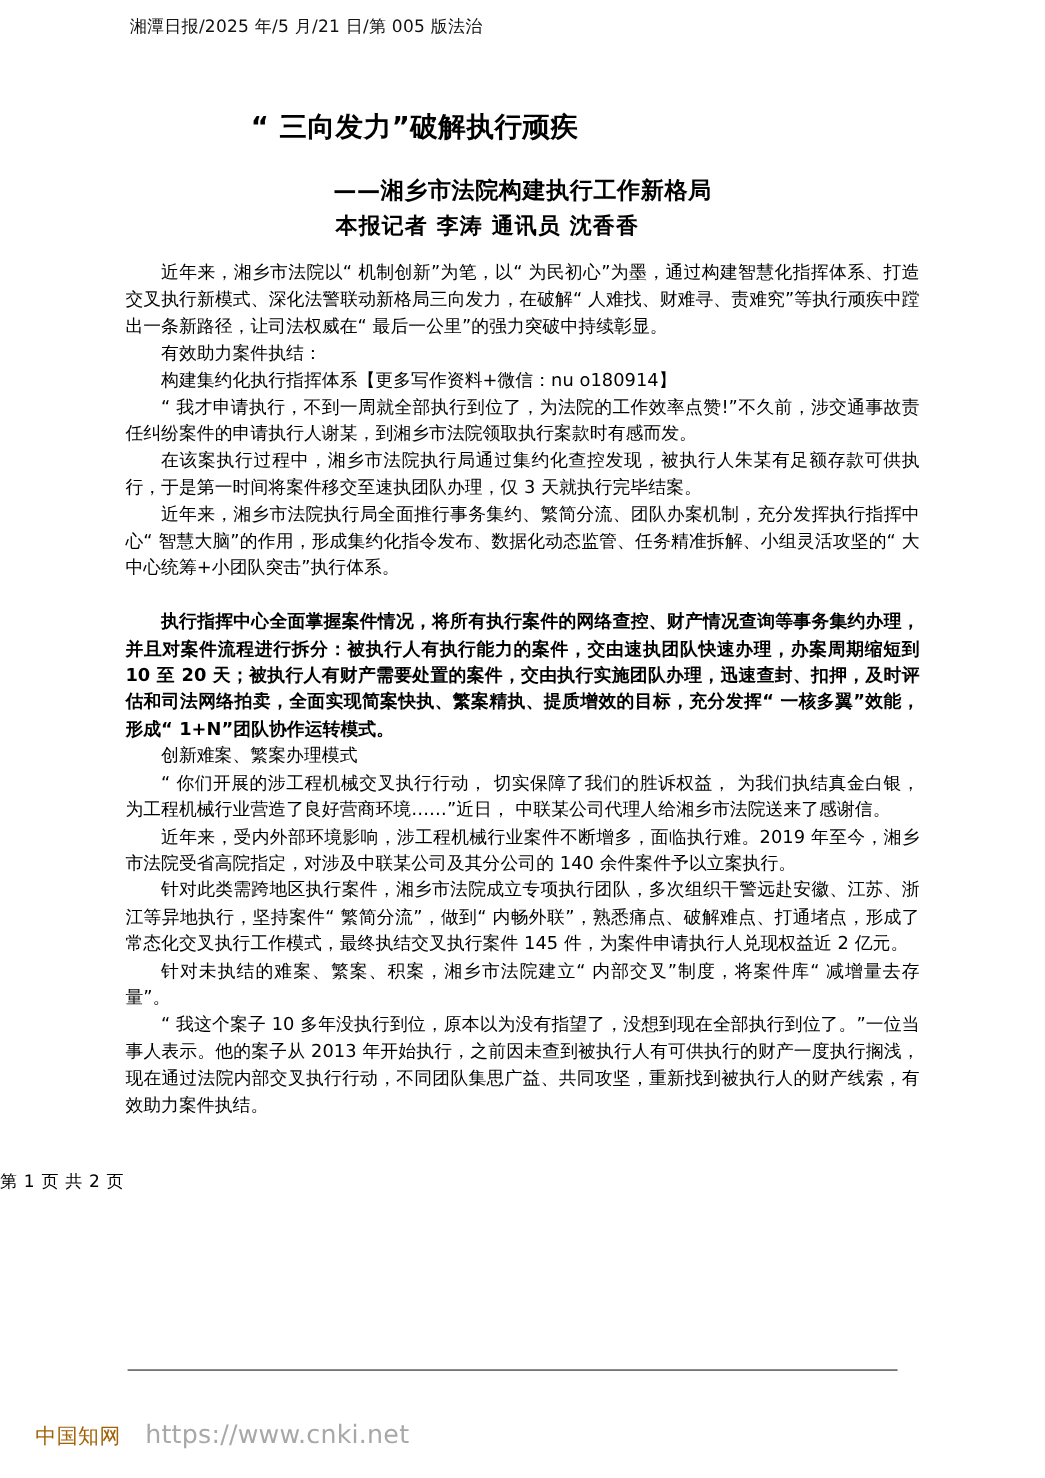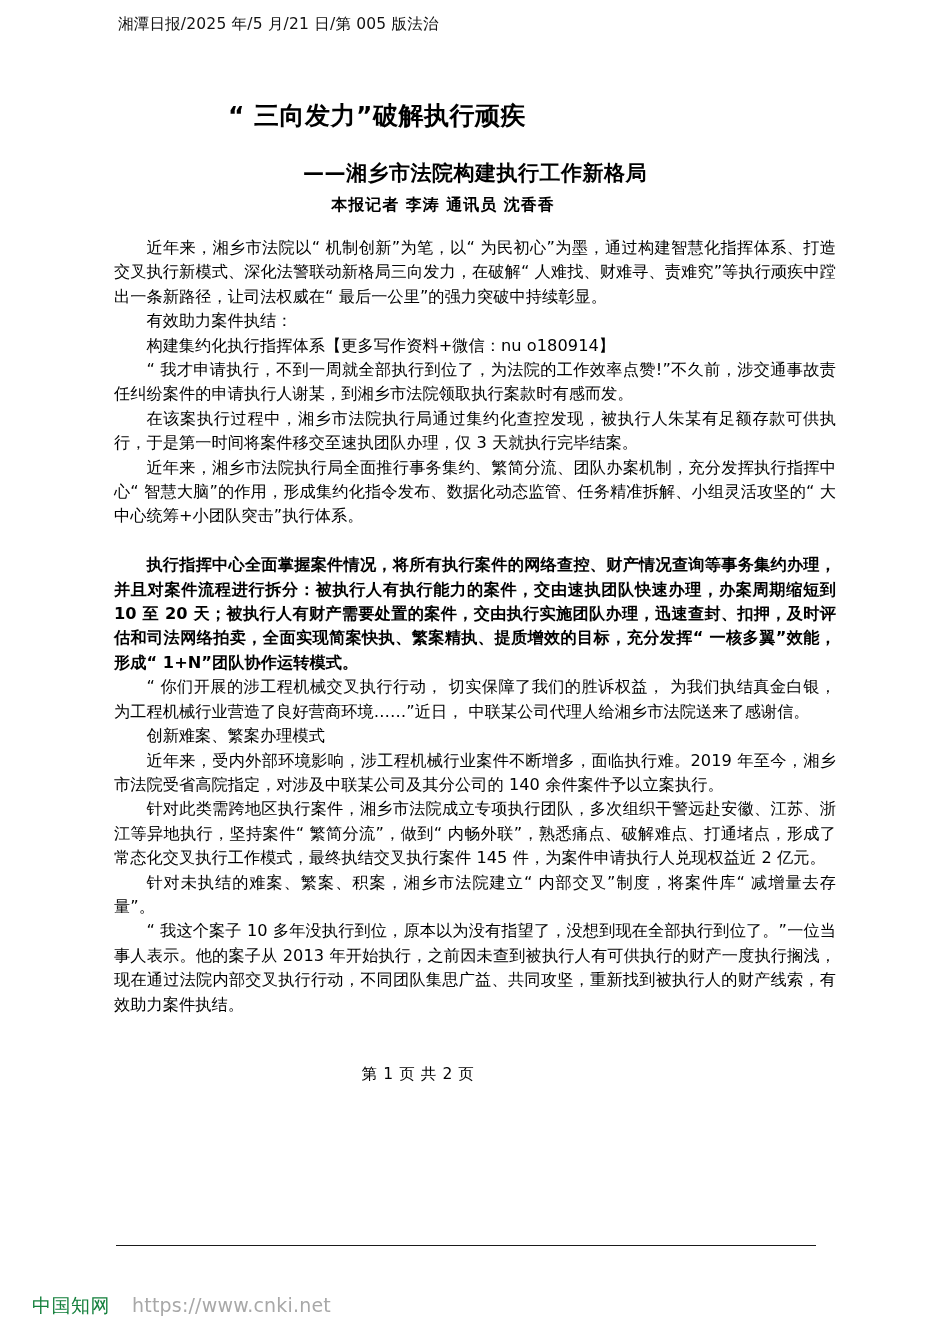--- a/index.html
+++ b/index.html
@@ -58,21 +58,21 @@
     line-height: 32px;
     font-weight: 700;
     letter-spacing: 0.5px;
   }
   .byline {
     position: absolute;
     left: 0;
     top: 190px;
     width: 886px;
     text-align: center;
-    font-size: 16px;
+    font-size: 20px;
     line-height: 30px;
     font-weight: 700;
     letter-spacing: 1px;
   }
 
   
   .body-text {
     position: absolute;
     left: 114px;
     top: 236px;
@@ -93,21 +93,21 @@
     margin-top: 24.4px;
     font-weight: bold;
   }
 
   
   .page-count {
     position: absolute;
     left: 0;
     top: 1062px;
     width: 836px;
-    text-align: center;
+    text-align: left;
     font-size: 15.5px;
     line-height: 24px;
     letter-spacing: 0.6px;
   }
 
   
   .divider {
     position: absolute;
     left: 116px;
     top: 1245px;
@@ -126,21 +126,21 @@
     gap: 22px;
     color: #a8a8a8;
   }
   .watermark .wm-logo {
     font-size: 19px;
     line-height: 26px;
     letter-spacing: 0.5px;
     color: #9d9d9d;
   }
   .watermark .wm-url {
-    font-size: 19px;
+    font-size: 23px;
     line-height: 26px;
     letter-spacing: 0.2px;
     color: #b0b0b0;
     font-family: "DejaVu Sans", "Liberation Sans", sans-serif;
   }
 </style>
 </head>
 <body>
 
 <div class="page">
@@ -154,30 +154,30 @@
   <div class="byline">本报记者  李涛  通讯员  沈香香</div>
 
   <div class="body-text" id="body-text">
       <p>近年来，湘乡市法院以“ 机制创新”为笔，以“ 为民初心”为墨，通过构建智慧化指挥体系、打造交叉执行新模式、深化法警联动新格局三向发力，在破解“ 人难找、财难寻、责难究”等执行顽疾中蹚出一条新路径，让司法权威在“ 最后一公里”的强力突破中持续彰显。</p>
       <p>有效助力案件执结：</p>
       <p>构建集约化执行指挥体系【更多写作资料+微信：nu o180914】</p>
       <p>“ 我才申请执行，不到一周就全部执行到位了，为法院的工作效率点赞!”不久前，涉交通事故责任纠纷案件的申请执行人谢某，到湘乡市法院领取执行案款时有感而发。</p>
       <p>在该案执行过程中，湘乡市法院执行局通过集约化查控发现，被执行人朱某有足额存款可供执行，于是第一时间将案件移交至速执团队办理，仅 3 天就执行完毕结案。</p>
       <p>近年来，湘乡市法院执行局全面推行事务集约、繁简分流、团队办案机制，充分发挥执行指挥中心“ 智慧大脑”的作用，形成集约化指令发布、数据化动态监管、任务精准拆解、小组灵活攻坚的“ 大中心统筹+小团队突击”执行体系。</p>
       <p class="spacer-before">执行指挥中心全面掌握案件情况，将所有执行案件的网络查控、财产情况查询等事务集约办理，并且对案件流程进行拆分：被执行人有执行能力的案件，交由速执团队快速办理，办案周期缩短到 10 至 20 天；被执行人有财产需要处置的案件，交由执行实施团队办理，迅速查封、扣押，及时评估和司法网络拍卖，全面实现简案快执、繁案精执、提质增效的目标，充分发挥“ 一核多翼”效能，形成“ 1+N”团队协作运转模式。</p>
+      <p>创新难案、繁案办理模式</p>
       <p>“ 你们开展的涉工程机械交叉执行行动， 切实保障了我们的胜诉权益， 为我们执结真金白银，为工程机械行业营造了良好营商环境……”近日， 中联某公司代理人给湘乡市法院送来了感谢信。</p>
-      <p>创新难案、繁案办理模式</p>
       <p>近年来，受内外部环境影响，涉工程机械行业案件不断增多，面临执行难。2019 年至今，湘乡市法院受省高院指定，对涉及中联某公司及其分公司的 140 余件案件予以立案执行。</p>
       <p>针对此类需跨地区执行案件，湘乡市法院成立专项执行团队，多次组织干警远赴安徽、江苏、浙江等异地执行，坚持案件“ 繁简分流”，做到“ 内畅外联”，熟悉痛点、破解难点、打通堵点，形成了常态化交叉执行工作模式，最终执结交叉执行案件 145 件，为案件申请执行人兑现权益近 2 亿元。</p>
       <p>针对未执结的难案、繁案、积案，湘乡市法院建立“ 内部交叉”制度，将案件库“ 减增量去存量”。</p>
       <p>“ 我这个案子 10 多年没执行到位，原本以为没有指望了，没想到现在全部执行到位了。”一位当事人表示。他的案子从 2013 年开始执行，之前因未查到被执行人有可供执行的财产一度执行搁浅，现在通过法院内部交叉执行行动，不同团队集思广益、共同攻坚，重新找到被执行人的财产线索，有效助力案件执结。</p>
     </div>
 
   <div class="page-count">第 1 页 共 2 页</div>
 
   <div class="divider"></div>
 
   <div class="watermark">
-    <span class="wm-logo" style="color: #15803d;">中国知网</span>
+    <span class="wm-logo" style="color: #a16207;">中国知网</span>
     <span class="wm-url" style="color: rgb(168, 168, 168);">https://www.cnki.net</span>
   </div>
 
 </div>
 
 </body></html>

